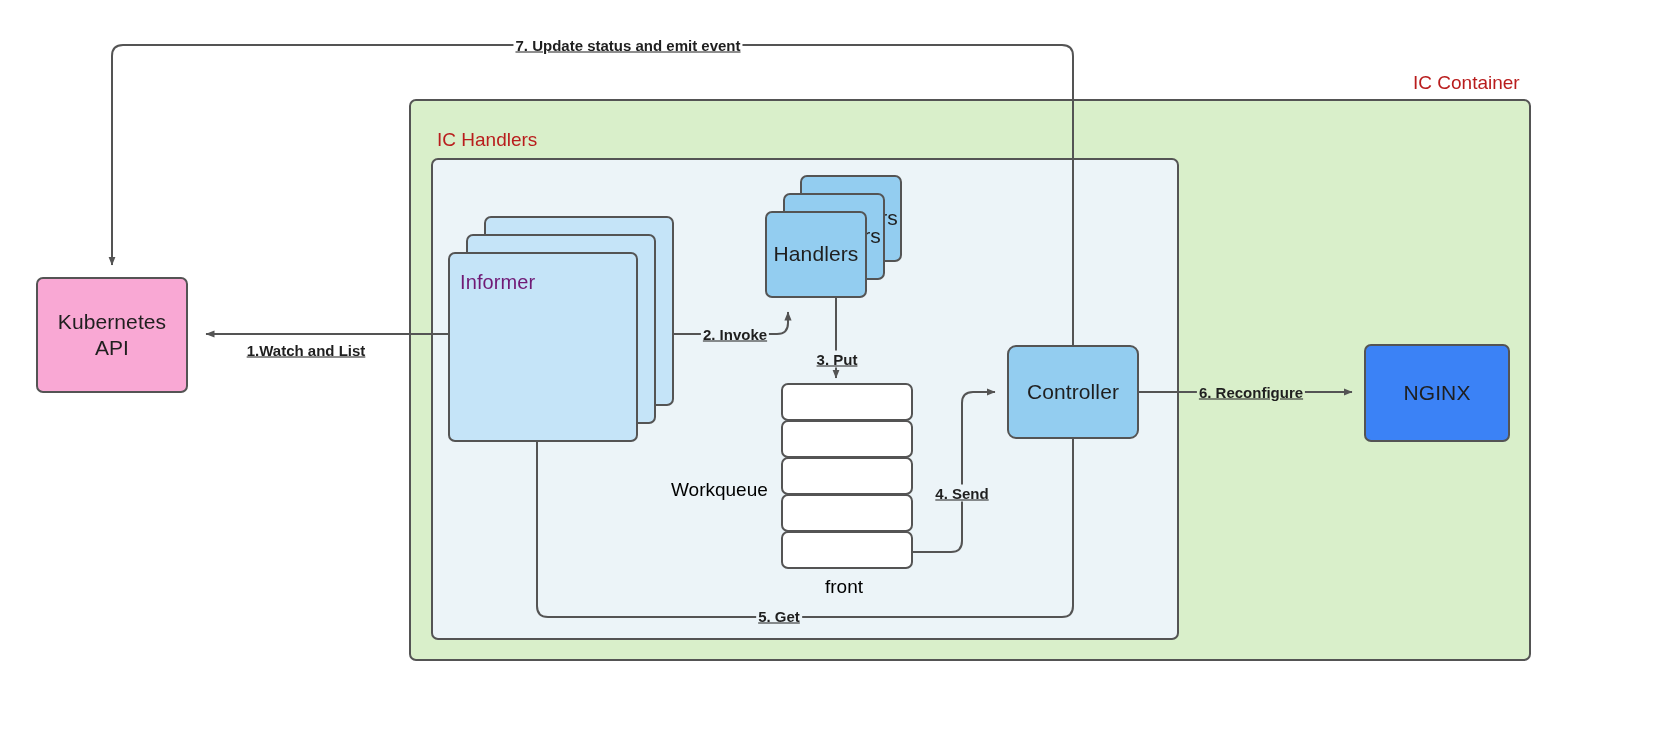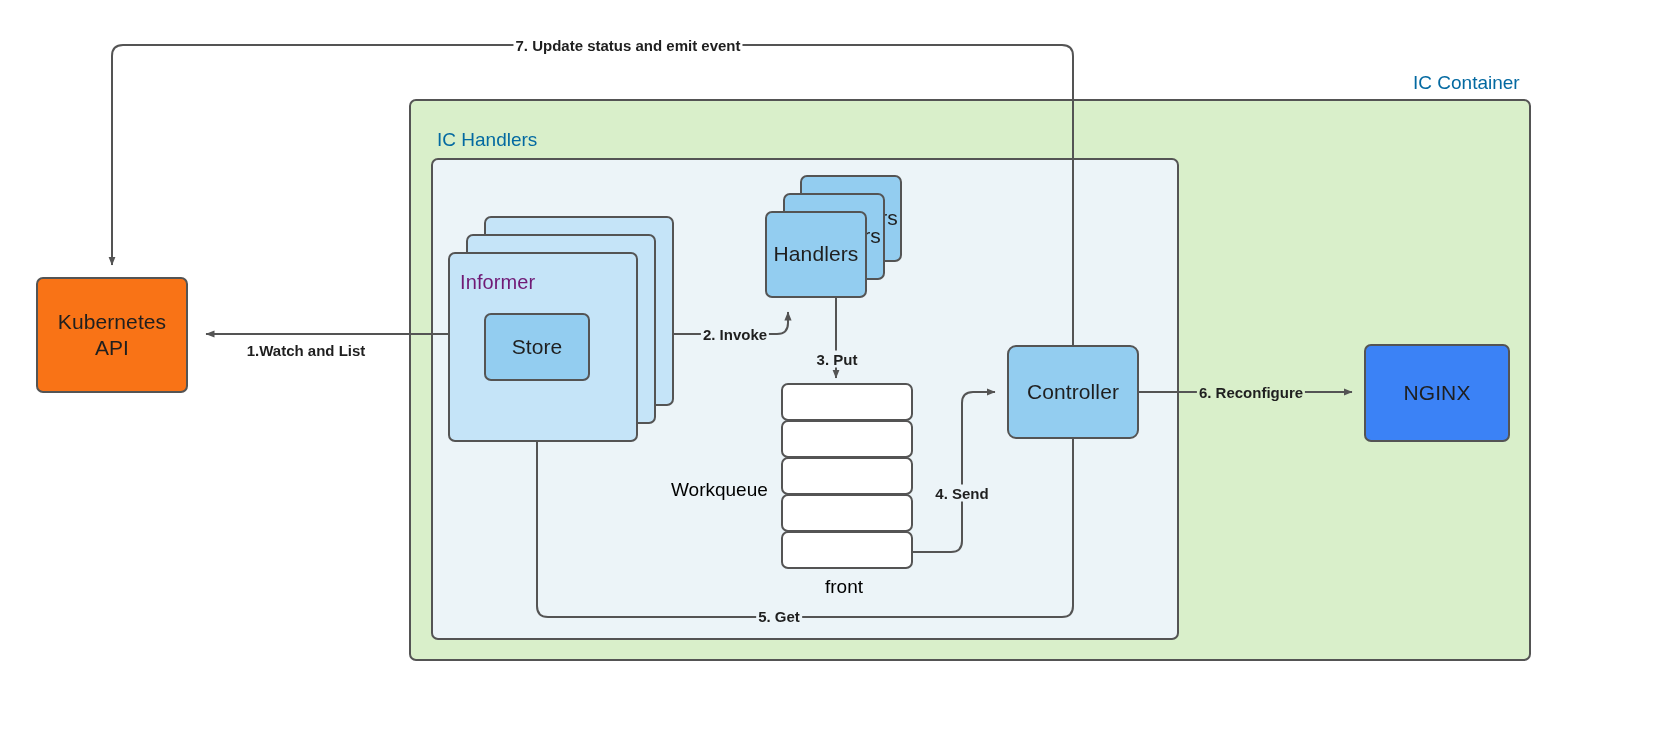--- a/index.html
+++ b/index.html
@@ -56,32 +56,32 @@
   .ic-process {
     left: 431px;
     top: 158px;
     width: 748px;
     height: 482px;
     background: #ecf4f8;
   }
   .group-label {
     position: absolute;
     font-size: 19px;
-    color: #0369a1;
+    color: #b91c1c;
     white-space: nowrap;
   }
   .lbl-ic-container { left: 1413px; top: 72px; }
   .lbl-ic-process  { left: 437px;  top: 129px; }
 
   .k8s-api {
     left: 36px;
     top: 277px;
     width: 152px;
     height: 116px;
-    background: #f97316;
+    background: #f9a8d4;
   }
   .informer-stack-back2 {
     left: 484px;
     top: 216px;
     width: 190px;
     height: 190px;
     background: #c5e4f8;
   }
   .informer-stack-back1 {
     left: 466px;
@@ -189,20 +189,21 @@
 
   .edge-label {
     position: absolute;
     font-size: 15px;
     font-weight: bold;
     color: #1f1f1f;
     background: #ffffff;
     white-space: nowrap;
     padding: 0 2px;
     transform: translate(-50%, -50%);
+    text-decoration: underline;
   }
   .el-on-blue { background: #ecf4f8; }
   .el-on-green { background: #d9efca; }
 </style>
 </head>
 <body>
 
 <div id="canvas">
 
   <div class="container-box ic-container"></div>
@@ -240,21 +241,20 @@
       <div>Kubernetes</div>
       <div>API</div>
     </div>
   </div>
 
   <div class="node informer-stack-back2"></div>
   <div class="node informer-stack-back1"></div>
   <div class="node informer-front">
     <span class="informer-label">Informer</span>
   </div>
-  <div class="node store">Store</div>
 
   <div class="node handlers-back2">Handlers</div>
   <div class="node handlers-back1">Handlers</div>
   <div class="node handlers-front">Handlers</div>
 
   <div class="queue">
     <div class="queue-cell qc0"></div>
     <div class="queue-cell qc1"></div>
     <div class="queue-cell qc2"></div>
     <div class="queue-cell qc3"></div>

